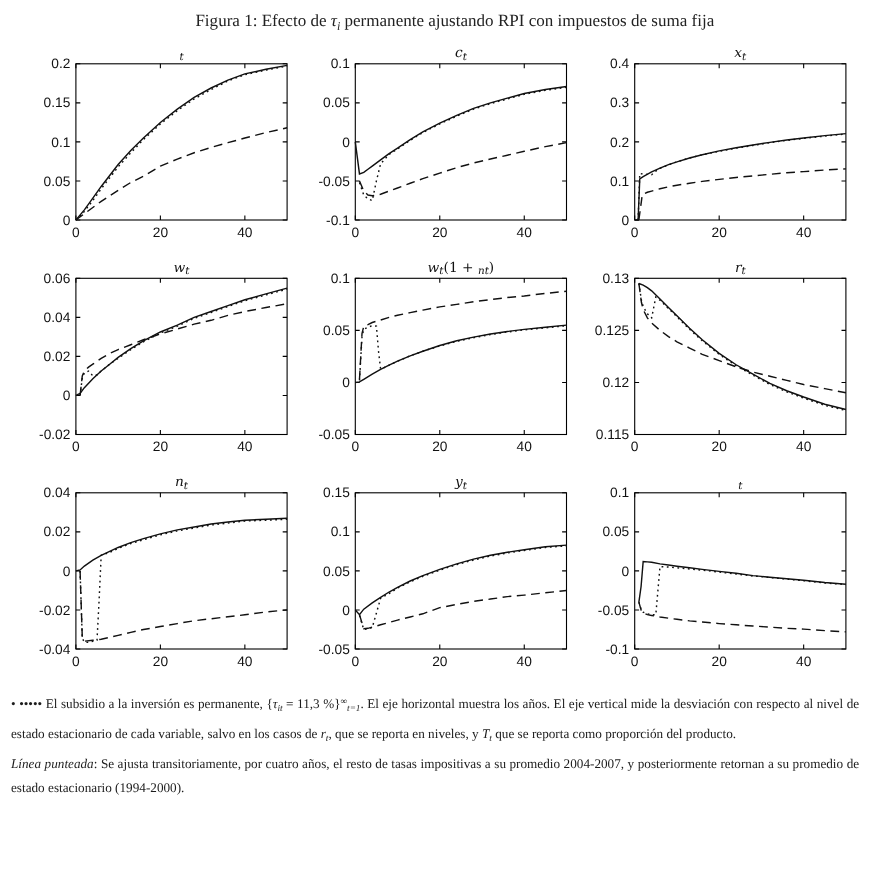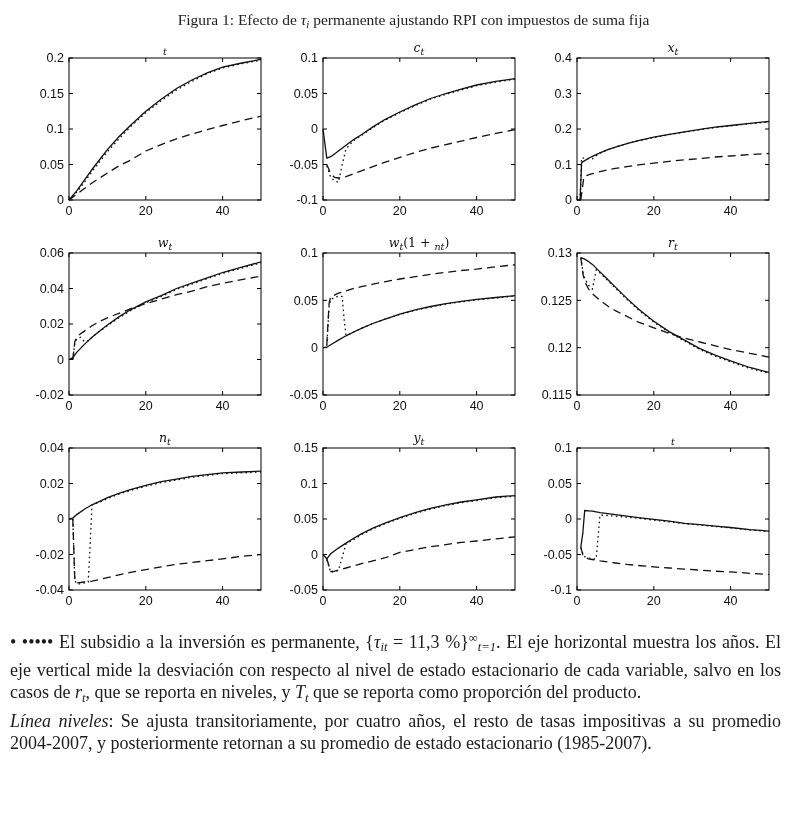--- a/index.html
+++ b/index.html
@@ -4,21 +4,21 @@
 <style>
   html,body{margin:0;padding:0;background:#fff;}
   .page{width:799px;height:814px;background:#ffffff;color:#1a1a1a;overflow:hidden;
         font-family:"Liberation Serif",serif;}
   .fig-title{padding-top:11px;text-align:center;font-size:15.5px;color:#222;padding-left:28px;}
   .grid{margin-top:12px;}
   .row{display:flex;justify-content:center;gap:8px;margin-bottom:15px;}
   .chart{width:246px;height:180px;}
   .tick{font-family:"Liberation Sans",sans-serif;font-size:12.5px;fill:#111;}
   .ax-title{font-family:"DejaVu Serif",serif;fill:#111;}
-  .caption{margin:14px 18px 0 10px;font-size:18px;line-height:22.4px;text-align:justify;color:#1c1c1c;}
+  .caption{margin:14px 18px 0 10px;font-size:12px;line-height:22.4px;text-align:justify;color:#1c1c1c;}
   .caption p{margin:0;}
   .it{font-style:italic;}
   .sub{font-size:0.7em;vertical-align:-0.3em;}
   .sup{font-size:0.7em;vertical-align:0.45em;}
 </style>
 </head>
 <body>
 
 <div class="page">
   <div class="fig-title"><span>Figura 1: Efecto de </span><span class="it">τ</span><span class="it sub">i</span><span> permanente ajustando RPI con impuestos de suma fija</span></div>
@@ -300,15 +300,15 @@
             <text x="41" y="20.2" text-anchor="end" class="tick">0.1</text>
             <path d="M49.8 115.4L51.8 121.8L53.7 124.6L57.5 126.0L61.4 126.8L65.2 126.8L67.1 104.8L69.0 83.1L76.7 83.5L84.4 84.2L95.9 85.2L107.4 86.3L122.8 88.1L138.2 89.8L153.5 91.6L168.9 93.0L184.2 94.5L199.6 95.9L218.8 98.0L238.0 99.4" fill="none" stroke="#111111" stroke-width="1.3" stroke-dasharray="1.6 3.2"></path>
             <path d="M49.8 115.4L51.8 122.5L53.7 125.3L57.5 126.8L61.4 127.5L69.0 128.9L76.7 130.0L84.4 131.0L95.9 132.4L107.4 133.5L122.8 134.9L138.2 136.0L153.5 137.1L168.9 138.1L184.2 139.2L199.6 139.9L218.8 141.3L238.0 142.4" fill="none" stroke="#111111" stroke-width="1.3" stroke-dasharray="8 5"></path>
             <path d="M49.8 115.4L51.8 101.2L53.7 78.5L57.5 78.8L61.4 79.2L69.0 80.6L76.7 81.7L84.4 82.7L95.9 84.2L107.4 85.6L122.8 87.4L138.2 89.1L153.5 91.3L168.9 92.7L184.2 94.1L199.6 95.5L218.8 97.6L238.0 99.1" fill="none" stroke="#111111" stroke-width="1.3"></path>
           </svg></div>
     </div>
   </div>
 
   <div class="caption">
     <p><span>• ••••• El subsidio a la inversión es permanente, </span><span>{</span><span class="it">τ</span><span class="it sub">it</span><span> = 11,3 %}</span><span class="sup">∞</span><span class="it sub">t=1</span><span>. El eje horizontal muestra los años. El eje vertical mide la desviación con respecto al nivel de estado estacionario de cada variable, salvo en los casos de </span><span class="it">r</span><span class="it sub">t</span><span>, que se reporta en niveles, y </span><span class="it">T</span><span class="it sub">t</span><span> que se reporta como proporción del producto.</span></p>
-    <p><span class="it">Línea niveles</span><span>: Se ajusta transitoriamente, por cuatro años, el resto de tasas impositivas a su promedio 2004-2007, y posteriormente retornan a su promedio de estado estacionario (1985-2007).</span></p>
+    <p><span class="it">Línea punteada</span><span>: Se ajusta transitoriamente, por cuatro años, el resto de tasas impositivas a su promedio 2004-2007, y posteriormente retornan a su promedio de estado estacionario (1994-2000).</span></p>
   </div>
 </div>
 
 </body></html>

